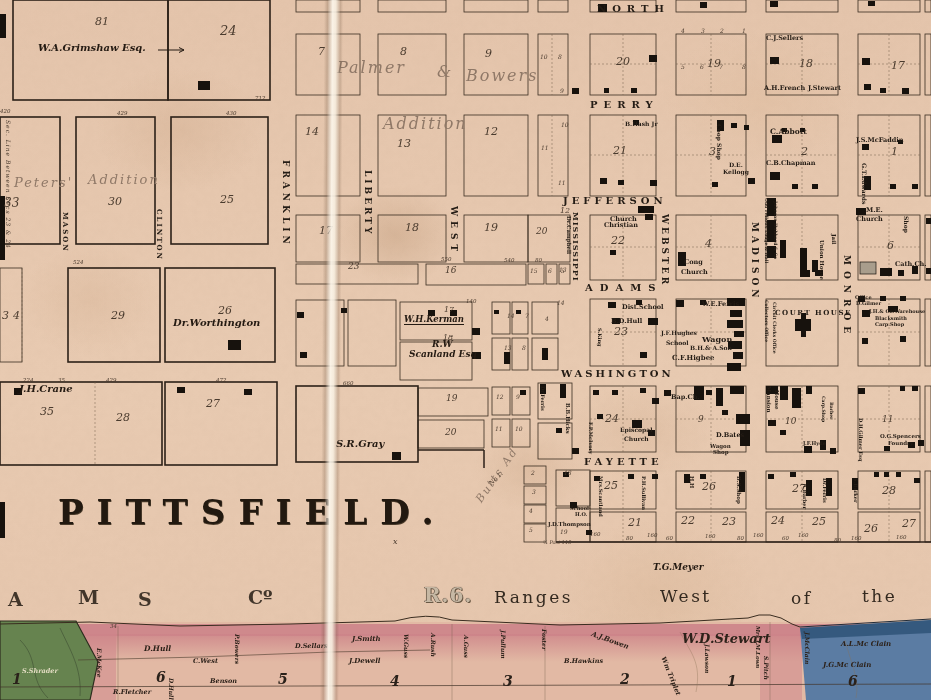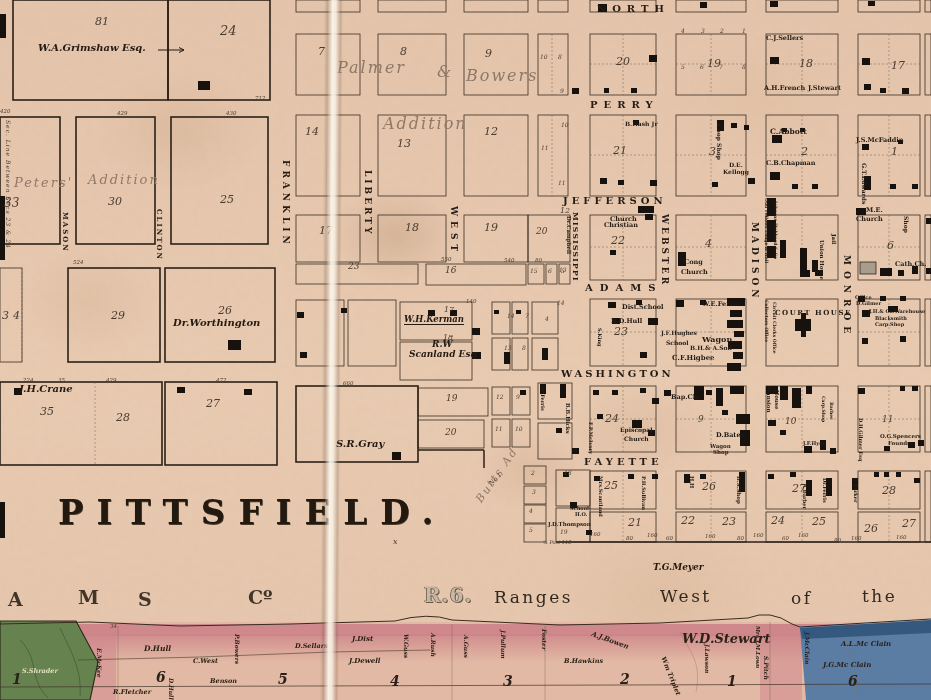--- a/index.html
+++ b/index.html
@@ -620,21 +620,21 @@
       <span class="l sec" style="left: 848px; top: 674px;">6</span>
       <span class="l bn light" style="left: 22px; top: 668px;">S.Shrader</span>
       <span class="l bv" style="left: 96px; top: 648px; height: 36px;">E.McKee</span>
       <span class="l bn" style="left: 144px; top: 645px; font-size: 7.5px;">D.Hull</span>
       <span class="l bn" style="left: 193px; top: 658px;">C.West</span>
       <span class="l bv" style="left: 234px; top: 634px; height: 36px;">P.Bowers</span>
       <span class="l bn" style="left: 210px; top: 678px;">Benson</span>
       <span class="l bn" style="left: 113px; top: 689px;">R.Fletcher</span>
       <span class="l bv" style="left: 168px; top: 678px; height: 22px;">D.Hull</span>
       <span class="l bn" style="left: 295px; top: 643px;">D.Sellars</span>
-      <span class="l bn" style="left: 352px; top: 635px; font-size: 7px;">J.Dist</span>
+      <span class="l bn" style="left: 352px; top: 635px; font-size: 7px;">J.Smith</span>
       <span class="l bn" style="left: 349px; top: 657px; font-size: 7px;">J.Dewell</span>
       <span class="l bv" style="left: 403px; top: 634px; height: 32px;">W.Guss</span>
       <span class="l bv" style="left: 430px; top: 633px; height: 30px;">A.Rush</span>
       <span class="l bv" style="left: 463px; top: 635px; height: 28px;">A.Guss</span>
       <span class="l bv" style="left: 500px; top: 630px; height: 32px;">J.Pullum</span>
       <span class="l bv" style="left: 541px; top: 629px; height: 26px;">Foster</span>
       <span class="l bn" style="left: 564px; top: 658px;">B.Hawkins</span>
       <span class="l bn" style="left: 593px; top: 630px; font-size: 7px; transform: rotate(20deg); transform-origin: 0px 0px;">A.J.Bowen</span>
       <span class="l bn" style="left: 666px; top: 656px; transform: rotate(68deg); transform-origin: 0px 0px;">Wm Triplet</span>
       <span class="l bn" style="left: 682px; top: 632px; font-size: 13px;">W.D.Stewart</span>

